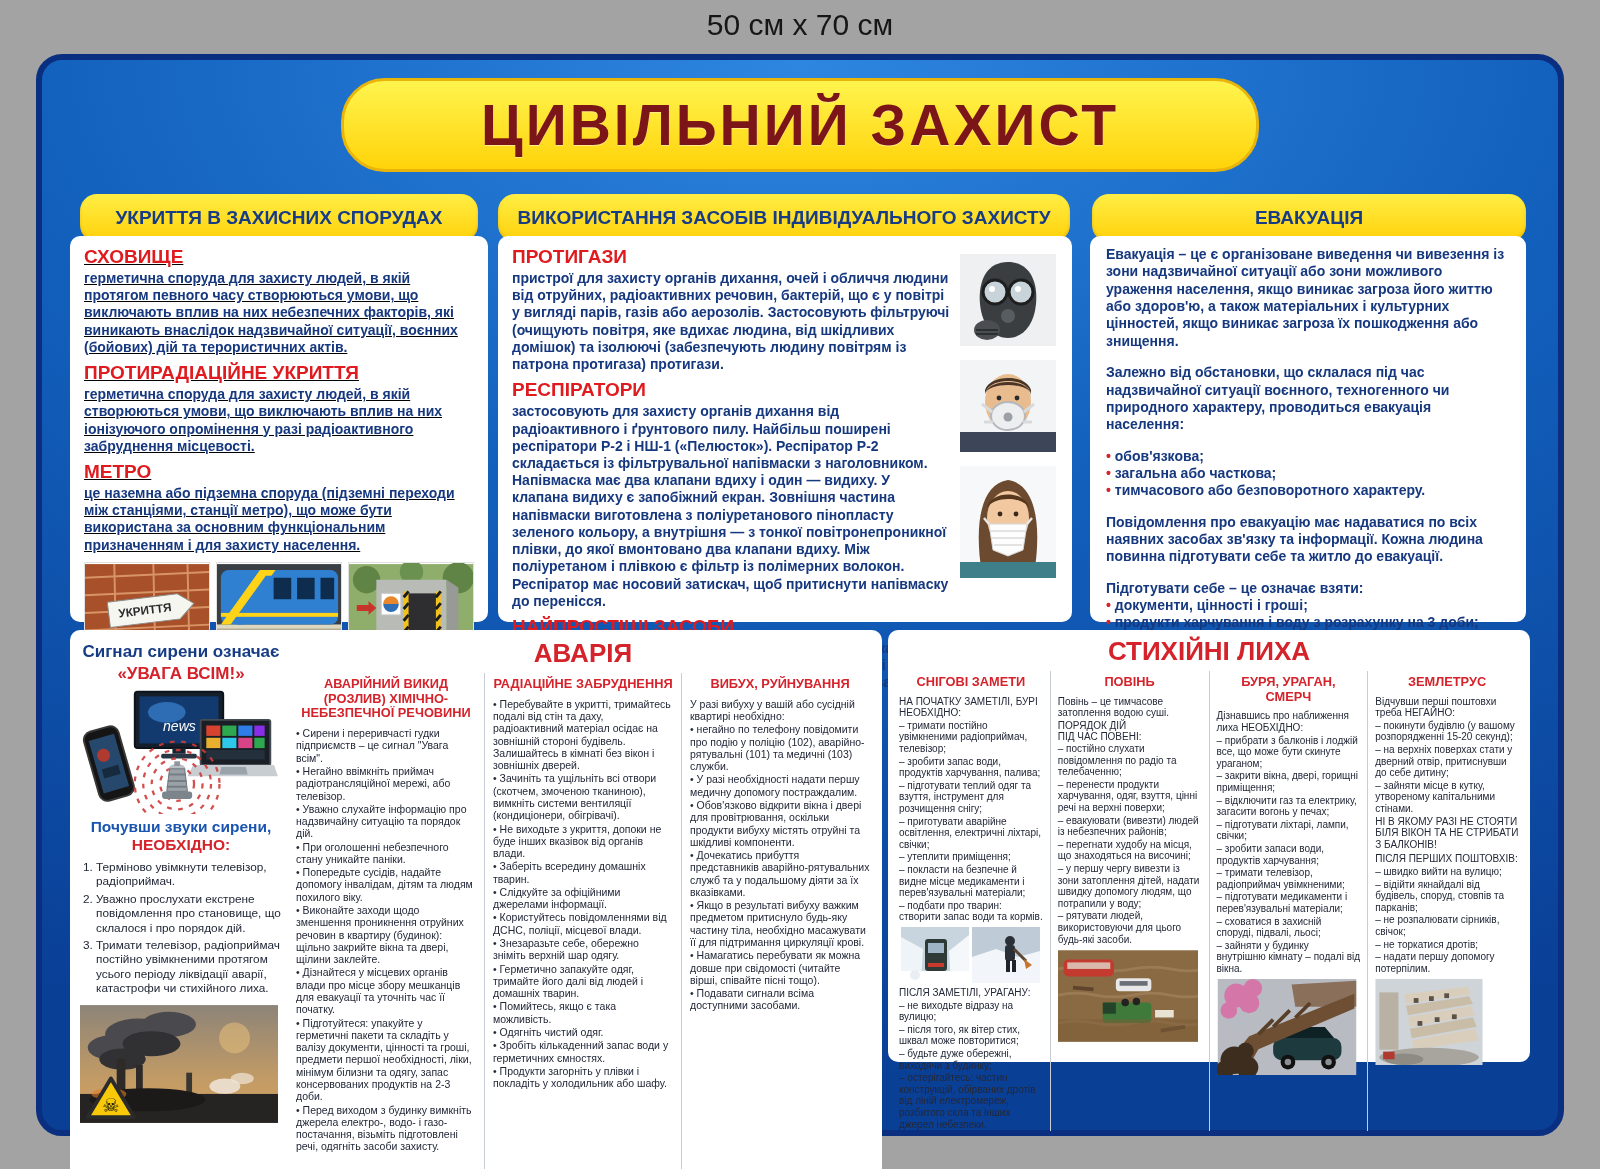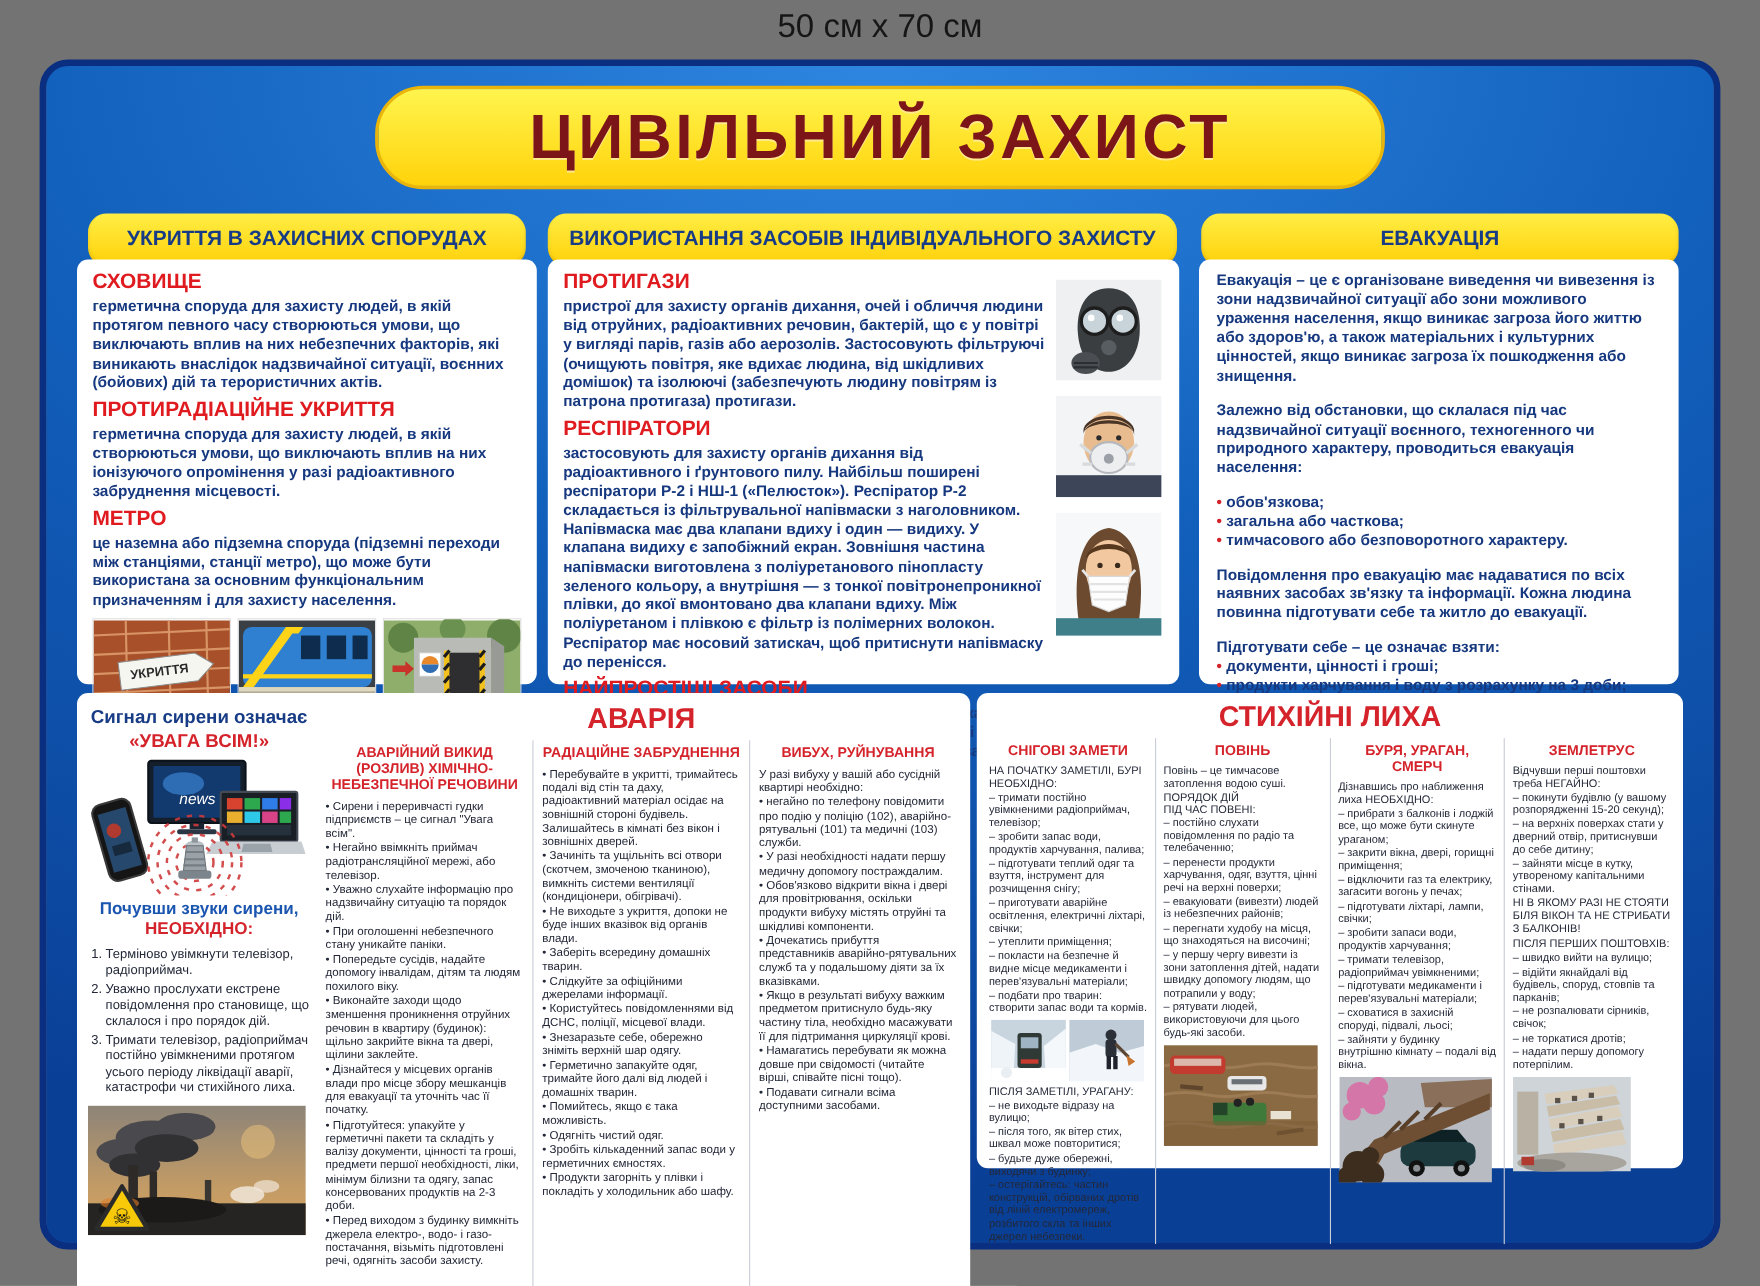--- a/index.html
+++ b/index.html
@@ -1,30 +1,30 @@
 <!DOCTYPE html>
 <html><head>
 <meta charset="utf-8">
 <style>
   html,body{margin:0;padding:0;background:#fff;}
-  .page{position:relative;width:1600px;height:1169px;background:#737373;font-family:"Liberation Sans",sans-serif;overflow:hidden;}
+  .page{position:relative;width:1600px;height:1169px;background:#a3a3a3;font-family:"Liberation Sans",sans-serif;overflow:hidden;}
   .size-label{position:absolute;top:8px;left:0;right:0;text-align:center;font-size:30px;color:#161616;}
   .poster{position:absolute;left:36px;top:54px;width:1516px;height:1070px;border-radius:26px;border:6px solid #0a2f80;
           background:radial-gradient(ellipse 120% 95% at 50% 0%, #2e86e0 0%, #1261bd 42%, #0a3f96 100%);}
   .banner{position:absolute;top:18px;left:50%;transform:translateX(-50%);width:912px;height:88px;border-radius:44px;
           background:linear-gradient(#fff44e,#ffd30a);border:3px solid #e9b50b;color:#7c1518;font-size:57px;font-weight:bold;
           display:flex;align-items:center;justify-content:center;letter-spacing:3px;text-shadow:0 1px 0 #ffe98a;}
   .pill{position:absolute;top:134px;height:48px;border-radius:17px;background:linear-gradient(#ffee45,#ffd008);
         display:flex;align-items:center;justify-content:center;color:#173c85;font-weight:bold;font-size:19px;
         box-shadow:inset 0 -2px 3px rgba(150,100,0,.25);}
   .pill1{left:38px;width:398px;}
   .pill2{left:456px;width:572px;}
   .pill3{left:1050px;width:434px;}
   .card{position:absolute;background:#ffffff;border-radius:10px;}
-  .card1{left:28px;top:176px;width:418px;height:386px;padding:4px 14px;box-sizing:border-box;}
+  .card1{left:28px;top:176px;width:418px;height:386px;padding:4px 14px;box-sizing:border-box;text-decoration:underline;}
   .card2{left:456px;top:176px;width:574px;height:386px;padding:4px 14px;box-sizing:border-box;}
   .card3{left:1048px;top:176px;width:436px;height:386px;padding:10px 16px;box-sizing:border-box;}
   .bl{left:28px;top:570px;width:812px;height:576px;display:flex;box-sizing:border-box;padding:6px 4px;}
   .br{left:846px;top:570px;width:642px;height:432px;box-sizing:border-box;padding:4px 4px;}
   .entry-heading{color:#e01b20;font-weight:bold;font-size:19px;margin:6px 0 2px;}
   .entry-text{color:#16387f;font-weight:bold;font-size:14px;line-height:1.23;}
   .photo-row{display:flex;gap:6px;margin-top:8px;}
   .photo-row svg{border:1px solid #e0e0e0;}
   .ppe-flex{display:flex;gap:8px;}
   .ppe-text{flex:1;}

